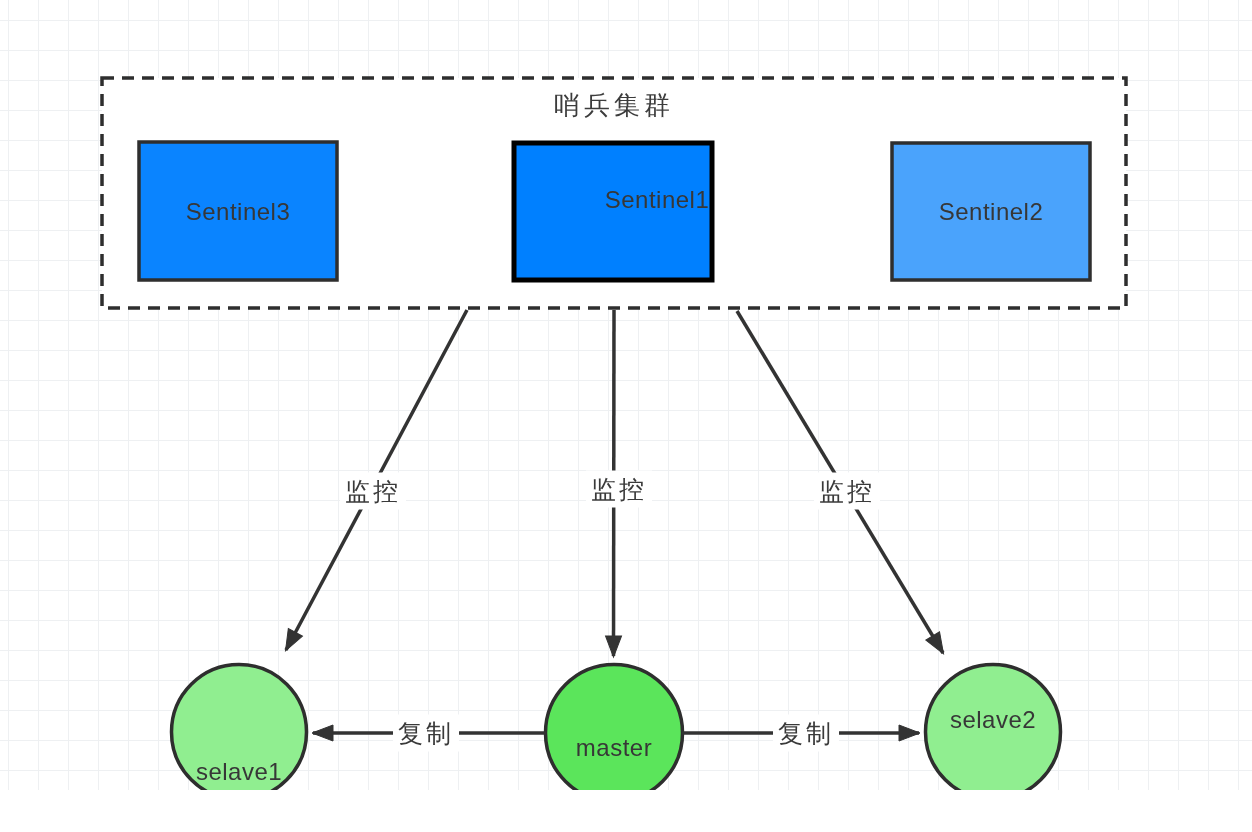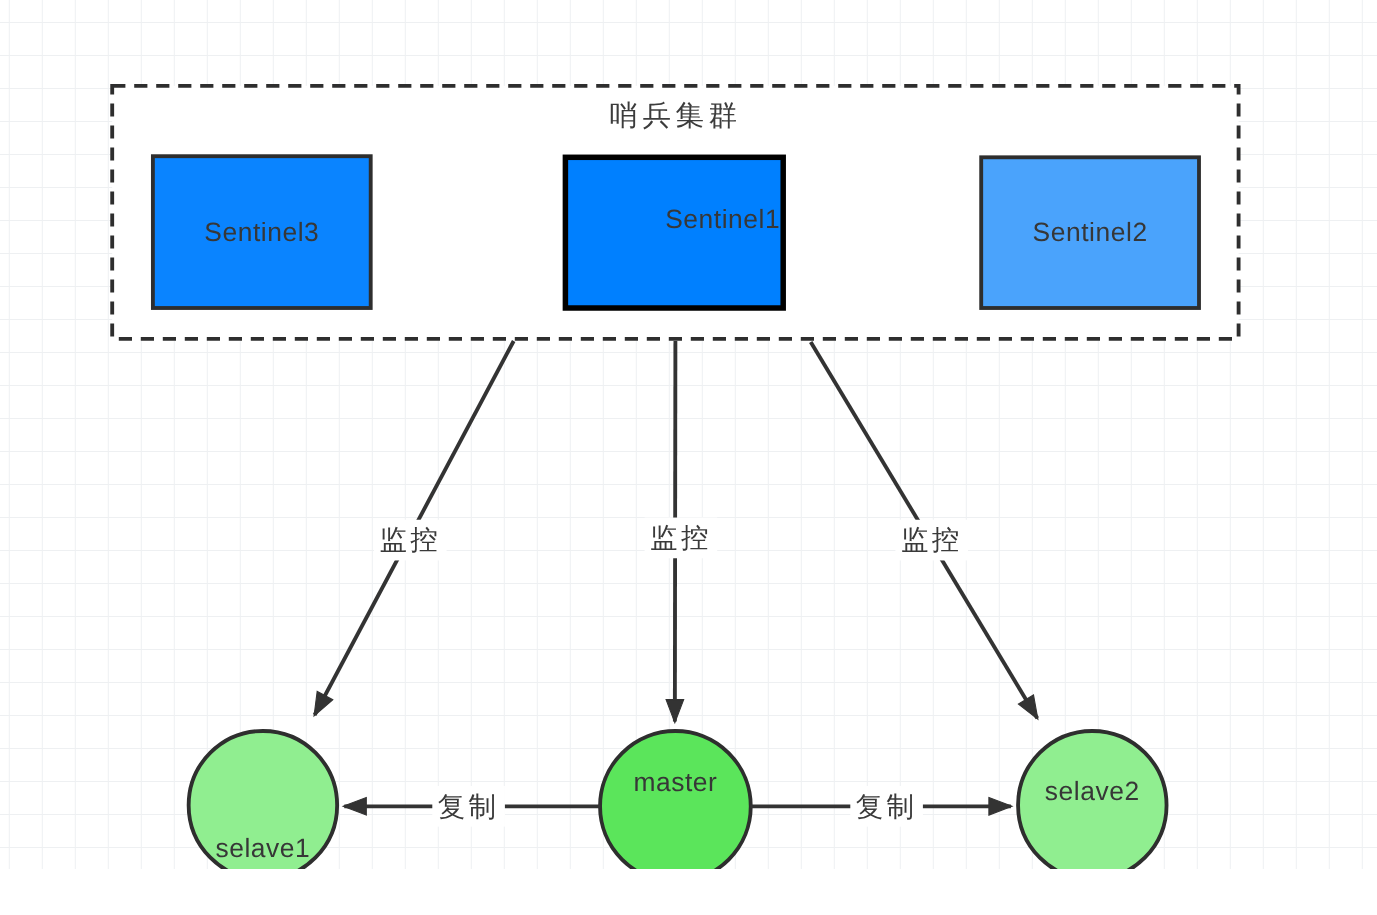--- a/index.html
+++ b/index.html
@@ -81,21 +81,21 @@
     <line x1="682" y1="733" x2="919" y2="733" stroke="#333333" stroke-width="3.5" marker-end="url(#arrowhead)"></line>
   </svg>
 
   <div class="lbl title-lbl" style="left:614px; top:105px;">哨兵集群</div>
 
   <div class="lbl node-lbl" style="left:238px; top:212px;">Sentinel3</div>
   <div class="lbl node-lbl" style="left:613px; top:200px;margin-left:44px;">Sentinel1</div>
   <div class="lbl node-lbl" style="left:991px; top:212px;text-align:center;">Sentinel2</div>
 
   <div class="lbl node-lbl" style="left:239px; top:772px;">selave1</div>
-  <div class="lbl node-lbl" style="left:614px; top:712px;">master</div>
+  <div class="lbl node-lbl" style="left:614px; top:748px;">master</div>
   <div class="lbl node-lbl" style="left:993px; top:720px;">selave2</div>
 
   <div class="lbl edge-lbl" style="left:373px; top:491px;">监控</div>
   <div class="lbl edge-lbl" style="left:619px; top:489px;">监控</div>
   <div class="lbl edge-lbl" style="left:847px; top:491px;">监控</div>
   <div class="lbl edge-lbl" style="left:426px; top:733px;">复制</div>
   <div class="lbl edge-lbl" style="left:806px; top:733px;">复制</div>
 
 </div>
 

